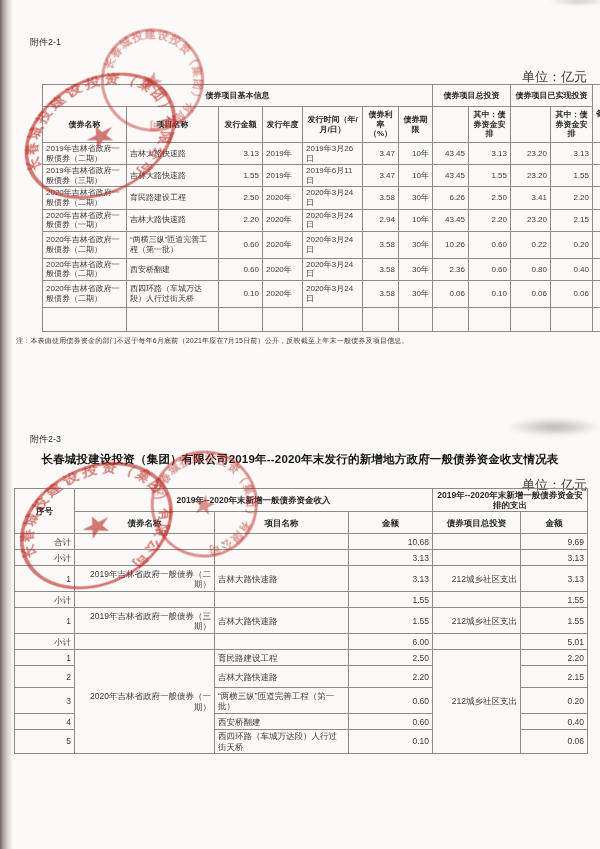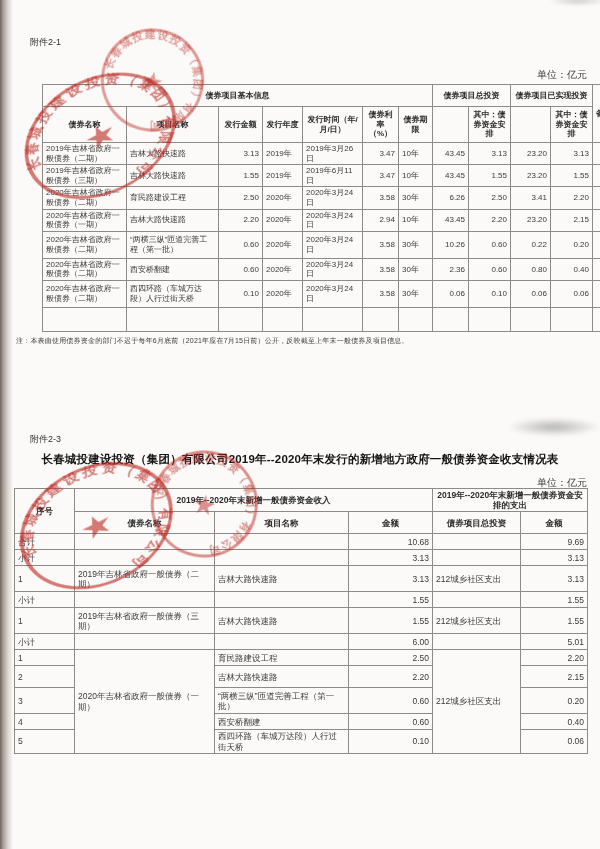--- a/index.html
+++ b/index.html
@@ -28,36 +28,36 @@
   .smudge2{
     position:absolute;left:548px;top:-4px;width:60px;height:10px;
     background:radial-gradient(ellipse at center,rgba(120,120,120,0.35),rgba(120,120,120,0) 70%);
     filter:blur(1.5px);
   }
   .attach{position:absolute;left:30px;font-size:9px;color:#2f2f2f;}
   .title{
     position:absolute;left:0;width:600px;text-align:center;
     font-weight:bold;font-size:11.5px;color:#141414;letter-spacing:0.2px;
   }
-  .unit{position:absolute;right:13px;font-size:10px;color:#3c3c3c;}
+  .unit{position:absolute;right:13px;font-size:13px;color:#3c3c3c;}
   .note{position:absolute;left:16px;font-size:7px;color:#3a3a3a;letter-spacing:0.2px;}
 
   table{
     border-collapse:collapse;table-layout:fixed;
     width:573px;position:absolute;left:14px;
   }
   th,td{
     border:1px solid #8d8b87;
     font-size:8px;color:#3a3a3a;
     padding:1px 3px;line-height:1.2;
     overflow:hidden;vertical-align:middle;
     word-break:break-all;
   }
   th{font-weight:bold;text-align:center;color:#2b2b2b;}
-  .l{text-align:left}.c{text-align:left}.r{text-align:right}
+  .l{text-align:left}.c{text-align:right}.r{text-align:right}
   #t1{top:84px;margin-left:28px;}
   #t1 thead tr.grp{height:22px;}
   #t1 thead tr.sub{height:36px;}
   #t1 tbody tr{height:22px;}
   #t1 tbody tr.tall{height:27px;}
   #t1 tbody tr.empty{height:24px;}
   #t2{top:488px;}
   #t2 th,#t2 td{font-size:8.5px;}
   #t2 thead tr.grp{height:20px;}
   #t2 thead tr.sub{height:22px;}

